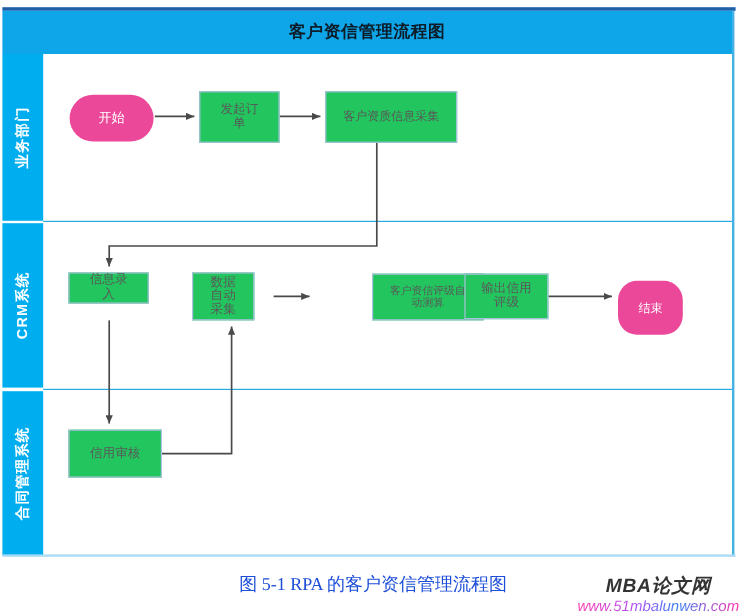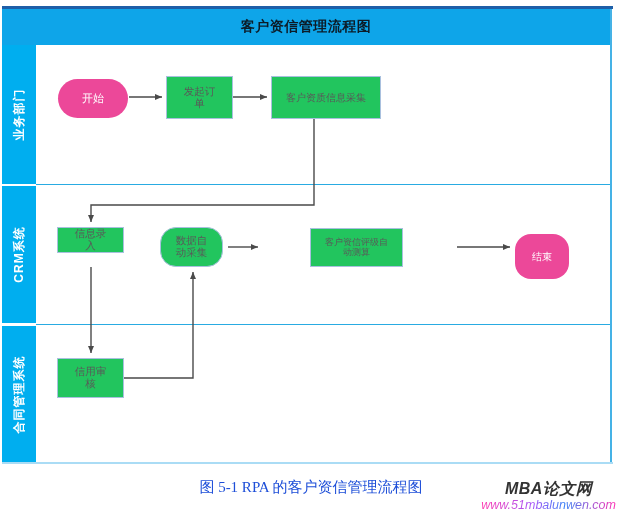--- a/index.html
+++ b/index.html
@@ -26,25 +26,25 @@
   
   .node { position:absolute; box-sizing:border-box; background:#22c55e; border:1px solid #A9C0DE;
           color:#595959; font-size:10.5px; display:flex; align-items:center; justify-content:center;
           text-align:center; line-height:1.1; padding:12px; }
   .pill { position:absolute; box-sizing:border-box; background:#ec4899; color:#fff;
           display:flex; align-items:center; justify-content:center; font-size:11px; }
   .n-start   { left:58px;  top:79px;  width:70px; height:39px; border-radius:20px; }
   .n-order   { left:166px; top:76px;  width:67px; height:43px; }
   .n-collect { left:271px; top:76px;  width:110px; height:43px; font-size:10px; }
   .n-entry   { left:57px;  top:227px; width:67px; height:24px; }
-  .n-autocol { left:160px; top:227px; width:63px; height:40px;border-radius:16px; }
+  .n-autocol { left:160px; top:227px; width:52px; height:40px; }
   .n-calc    { left:262px; top:228px; width:93px; height:39px; font-size:9px;margin-left:48px; }
   .n-output  { left:387px; top:228px; width:70px; height:38px; }
   .n-end     { left:515px; top:234px; width:54px; height:45px; border-radius:16px; font-size:10px; }
-  .n-review  { left:57px;  top:358px; width:67px; height:40px; }
+  .n-review  { left:57px;  top:358px; width:78px; height:40px;align-items:flex-end; }
   
   .arrows { position:absolute; left:0; top:0; width:622px; height:511px; pointer-events:none; }
   
   .caption { position:absolute; left:0; top:478px; width:622px; text-align:center;
              font-family:"Liberation Serif","DejaVu Serif",serif; font-size:15px; color:#1d4ed8; }
   .wm { position:absolute; right:6px; top:480px; text-align:center; line-height:1.15; }
   .wm-name { font-style:italic; font-weight:bold; font-size:16px; color:#333; letter-spacing:.5px; }
   .wm-url  { font-style:italic; font-size:12.5px;
              background:linear-gradient(90deg,#FF3DB0 0%,#A855F7 38%,#3B82F6 62%,#FF2FB3 100%);
              -webkit-background-clip:text; background-clip:text;
@@ -105,20 +105,23 @@
   </div>
   <div class="node n-entry">
     <span>信息录入</span>
   </div>
   <div class="node n-autocol">
     <span>数据自动采集</span>
   </div>
   <div class="node n-calc">
     <span>客户资信评级自动测算</span>
   </div>
+  <div class="node n-output">
+    <span>输出信用评级</span>
+  </div>
   <div class="pill n-end">
     <span>结束</span>
   </div>
   <div class="node n-review">
     <span>信用审核</span>
   </div>
 
   <div class="caption">图 5-1  RPA 的客户资信管理流程图</div>
 
   <div class="wm">

